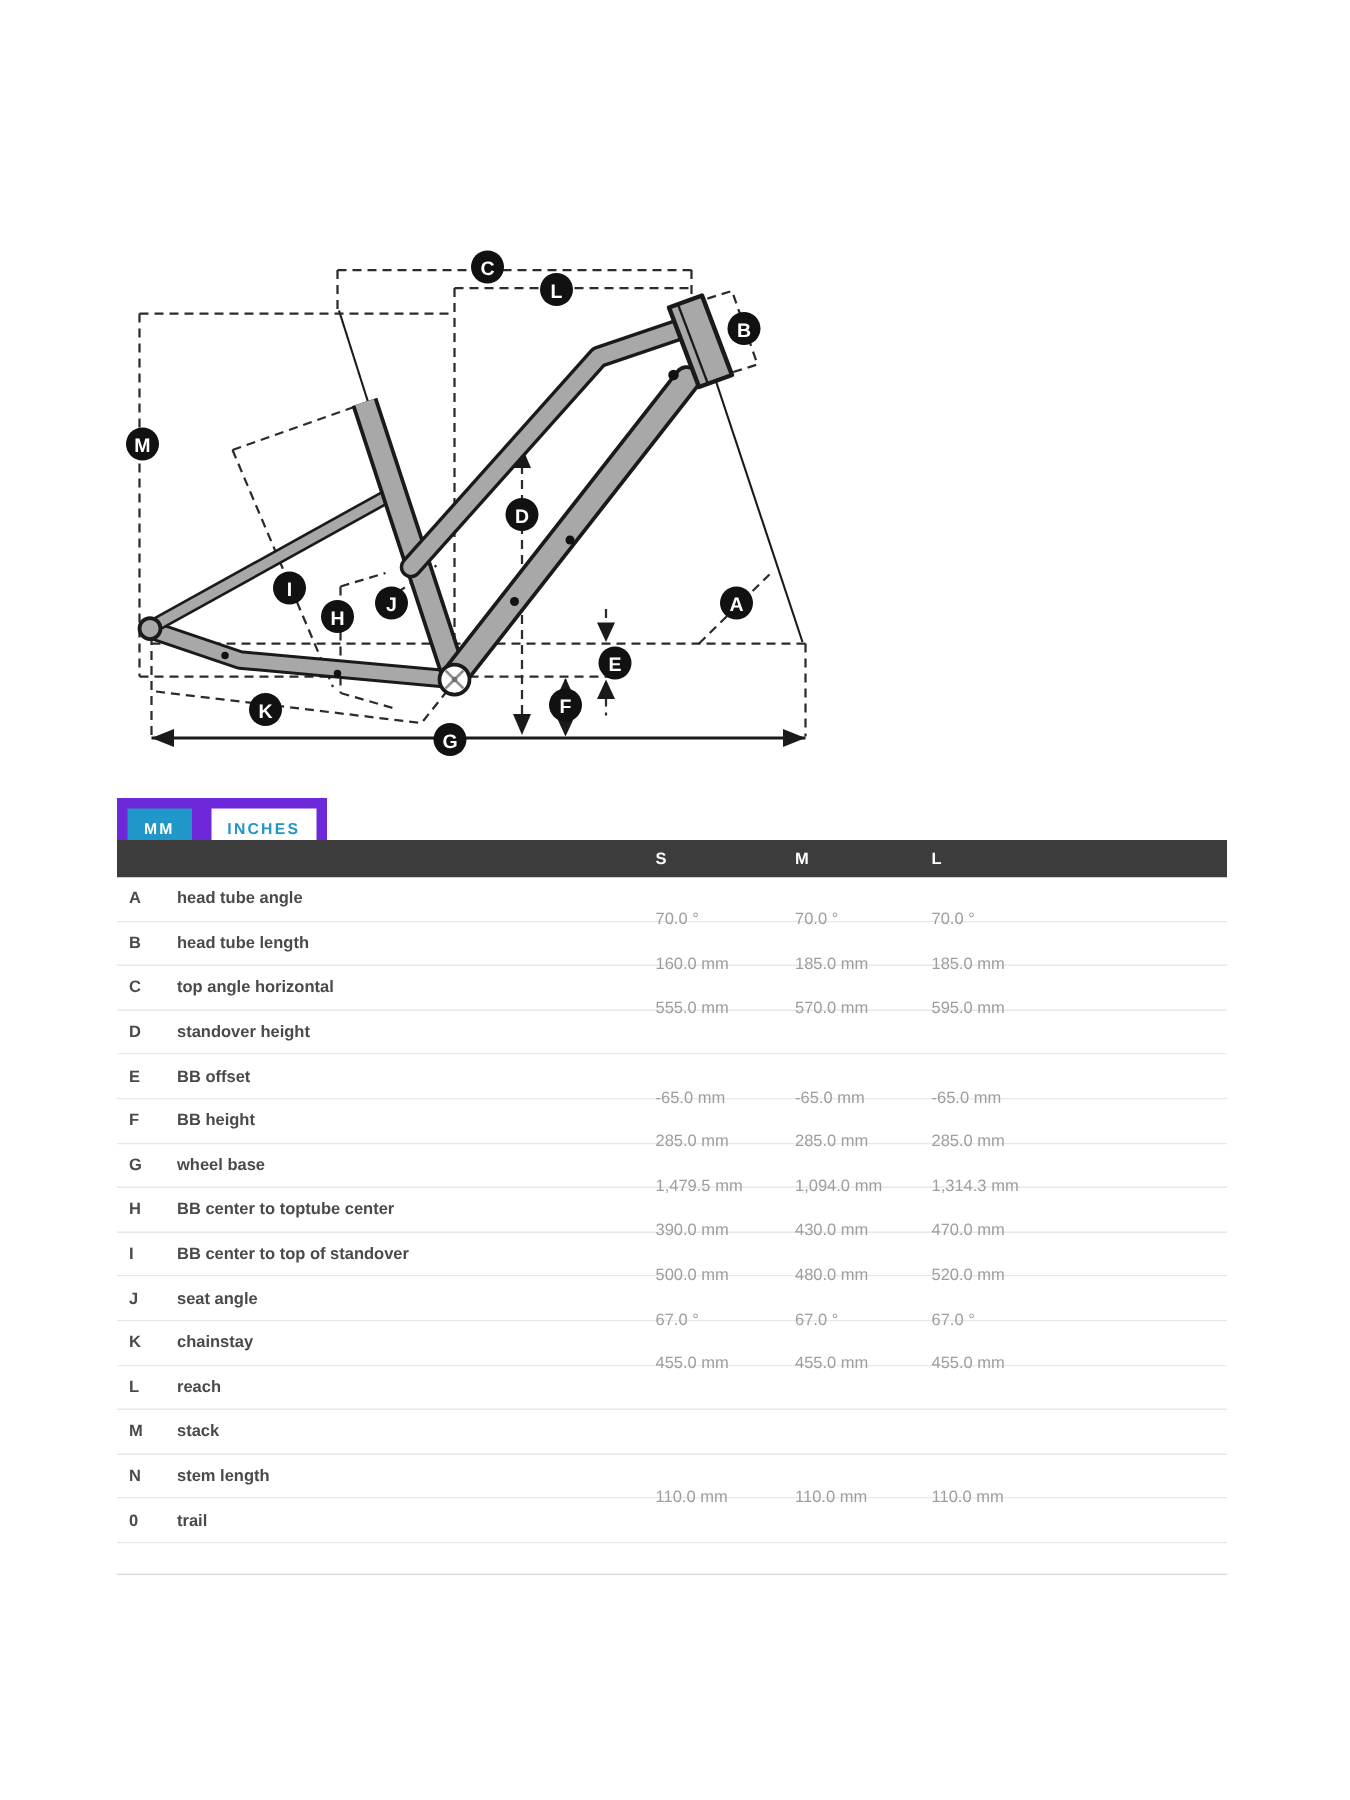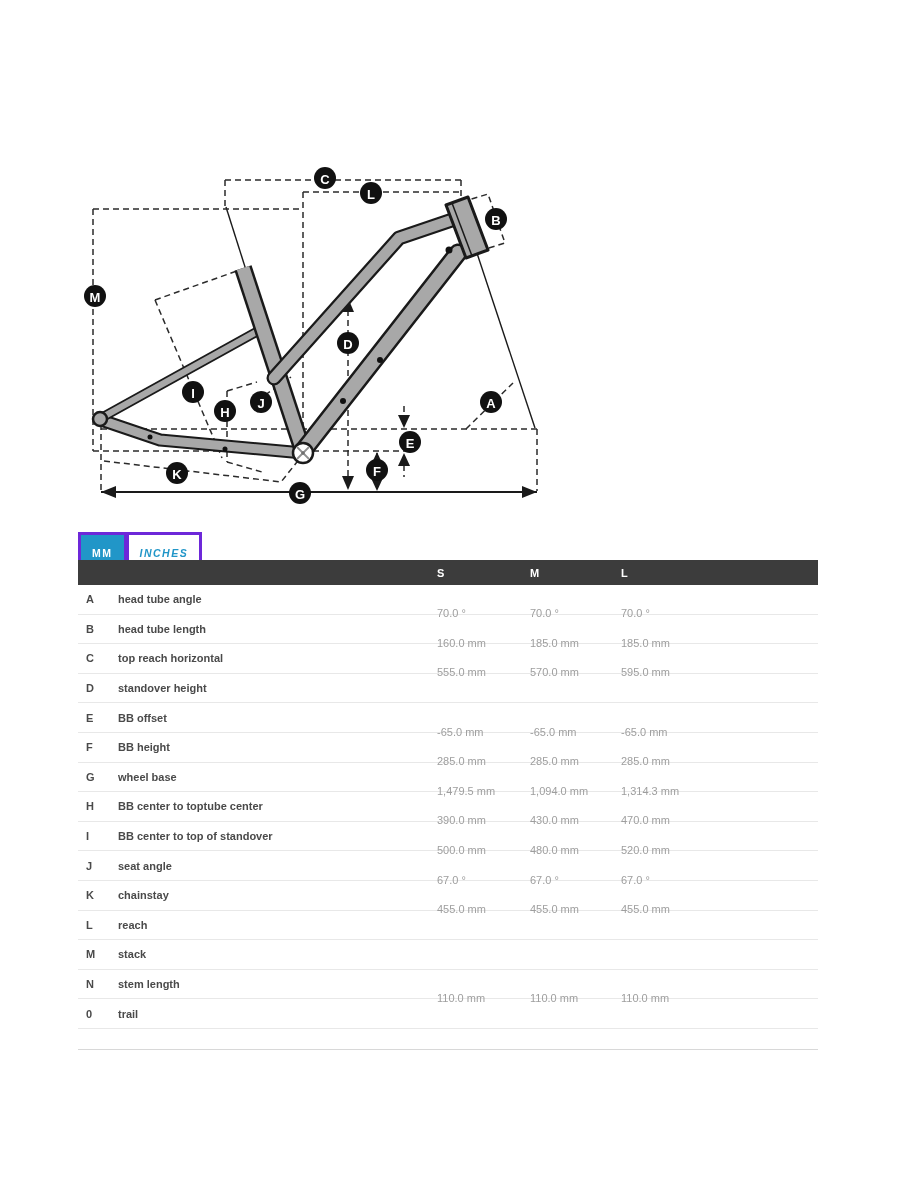--- a/index.html
+++ b/index.html
@@ -6,24 +6,24 @@
   .page{position:relative;width:900px;height:1200px;background:#ffffff;overflow:hidden;
         font-family:"Liberation Sans",sans-serif;}
   
   .diagram{position:absolute;left:0;top:0;}
   .diagram text.lbl{fill:#ffffff;font-family:"Liberation Sans",sans-serif;
         font-size:13px;font-weight:bold;text-anchor:middle;dominant-baseline:central;}
   
   .toggle{position:absolute;left:78px;top:532px;display:flex;}
   .tbtn{height:41px;padding:0 11px;display:flex;align-items:center;justify-content:center;
         font-family:"Liberation Sans",sans-serif;font-size:10.5px;font-weight:bold;
-        letter-spacing:1.5px;border:3px solid #6d28d9;background:#ffffff;color:#2196c8;
+        letter-spacing:1.5px;border:7px solid #6d28d9;background:#ffffff;color:#2196c8;
         cursor:pointer;box-sizing:border-box;}
   .tbtn.active{background:#2196c8;color:#ffffff;}
-  .tbtn + .tbtn{margin-left:-1px;font-style:italic;}
+  .tbtn + .tbtn{margin-left:-1px;}
   
   .geo-table{position:absolute;left:78px;top:560px;width:740px;
         border-bottom:1px solid #d8d8d8;box-sizing:border-box;}
   .thead{display:grid;grid-template-columns:40px 319px 93px 91px 1fr;
         background:#3c3c3c;color:#ffffff;height:25px;align-items:center;
         font-size:11px;font-weight:bold;}
   .trow{display:grid;grid-template-columns:40px 319px 93px 91px 1fr;
         height:28.6px;align-items:center;border-bottom:1px solid #e8e8e8;
         font-size:11px;background:#ffffff;}
   .cell{white-space:nowrap;overflow:hidden;}
@@ -217,21 +217,21 @@
         </div>
         <div class="trow">
           <span class="cell letter">B</span>
           <span class="cell name">head tube length</span>
           <span class="cell val">160.0 mm</span>
           <span class="cell val">185.0 mm</span>
           <span class="cell val">185.0 mm</span>
         </div>
         <div class="trow">
           <span class="cell letter">C</span>
-          <span class="cell name">top reach horizontal</span>
+          <span class="cell name">top angle horizontal</span>
           <span class="cell val">555.0 mm</span>
           <span class="cell val">570.0 mm</span>
           <span class="cell val">595.0 mm</span>
         </div>
         <div class="trow">
           <span class="cell letter">D</span>
           <span class="cell name">standover height</span>
           <span class="cell val"></span>
           <span class="cell val"></span>
           <span class="cell val"></span>

